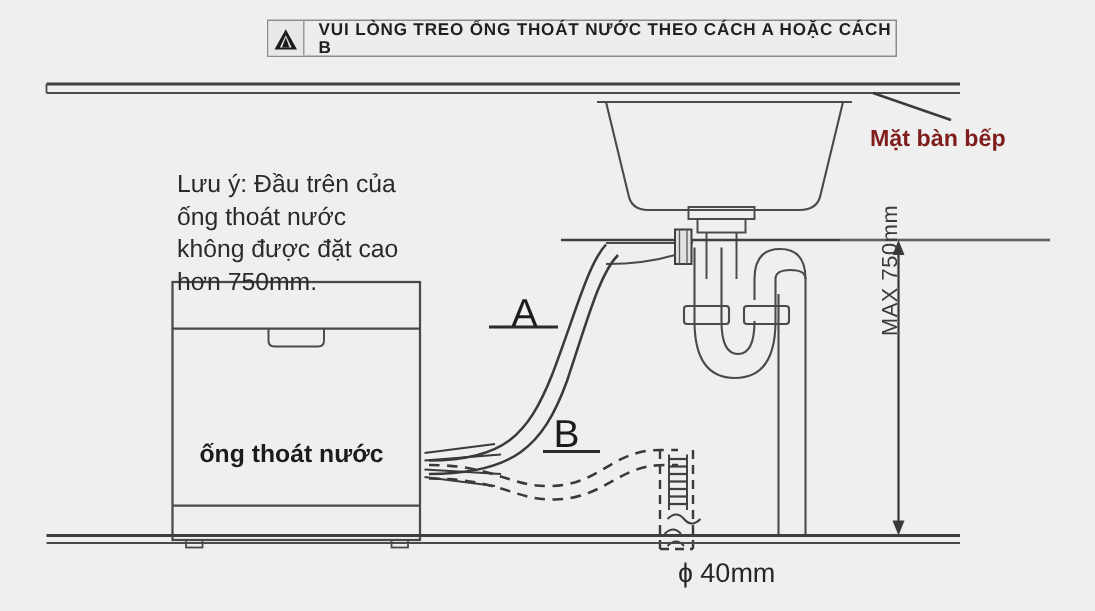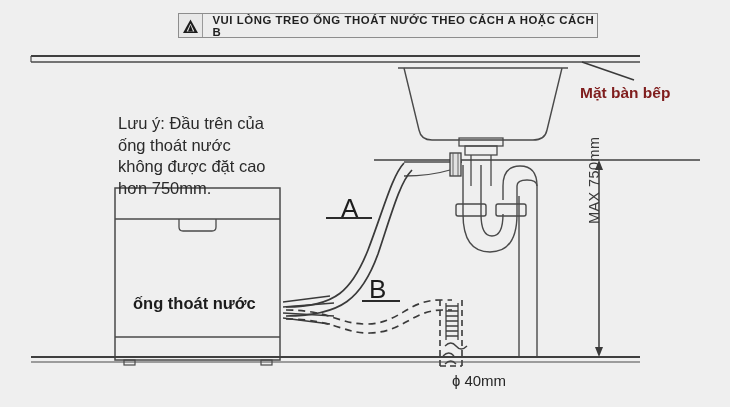--- a/index.html
+++ b/index.html
@@ -104,21 +104,21 @@
   }
   #label-b {
     left: 369px;
     top: 274px;
     font-size: 26px;
     color: #1c1c1c;
   }
   #label-dia {
     left: 452px;
     top: 372px;
-    font-size: 15px;
+    font-size: 18px;
     color: #262626;
   }
   #label-max {
     left: 586px;
     top: 224px;
     font-size: 14.5px;
     color: #3a3a3a;
     transform: rotate(-90deg);
     transform-origin: left top;
     letter-spacing: 0.4px;

